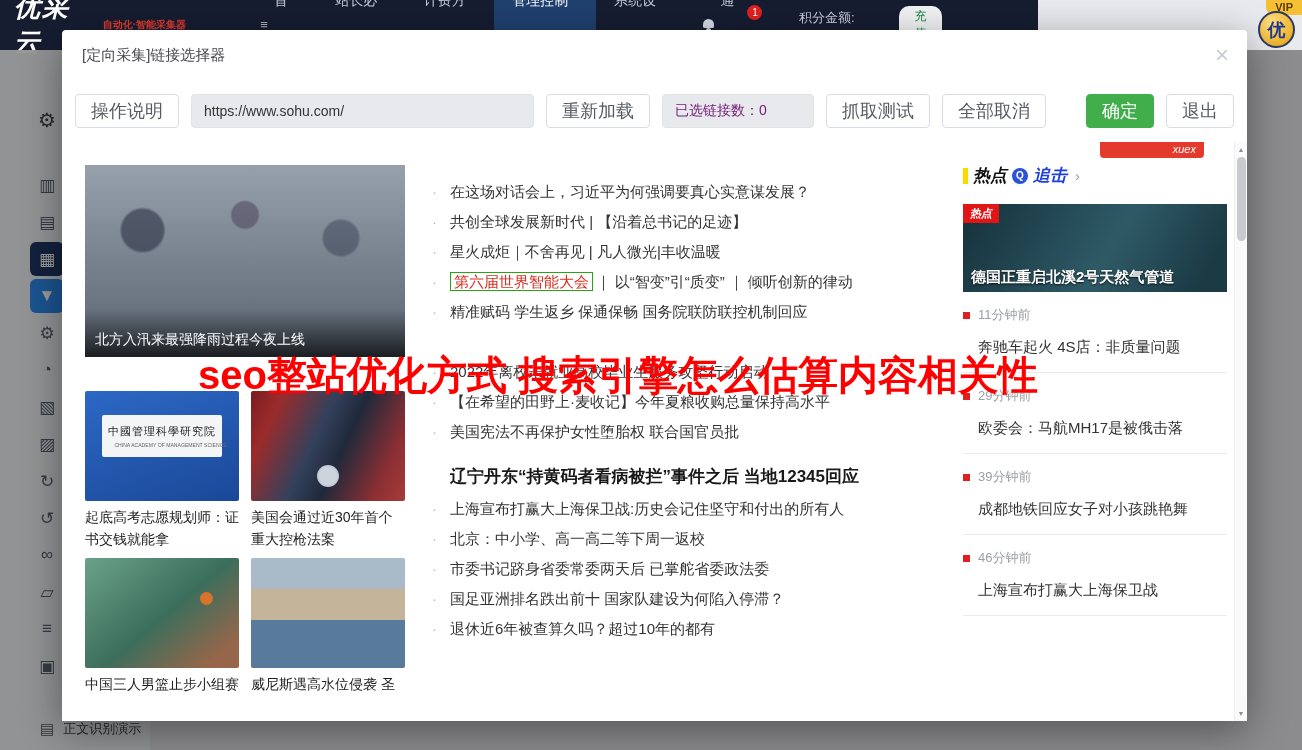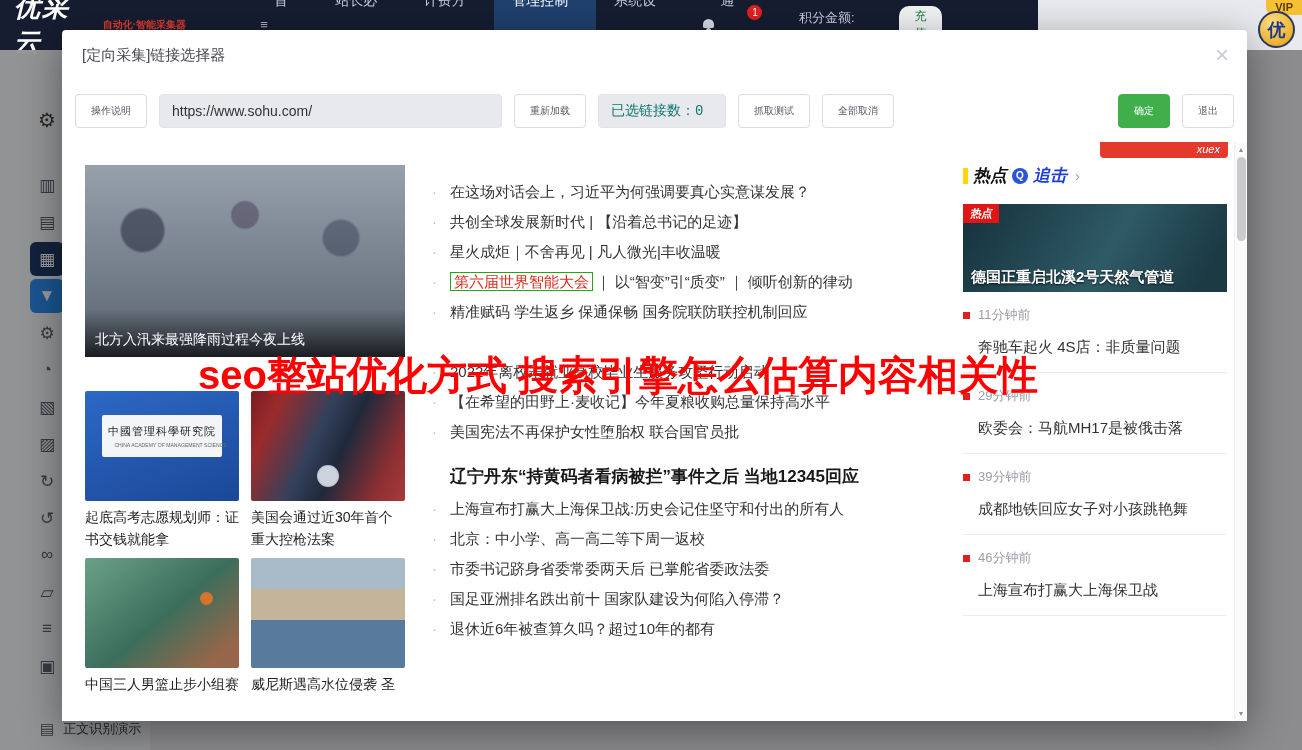--- a/index.html
+++ b/index.html
@@ -38,31 +38,31 @@
 
   
   .dim { position:absolute; left:0; top:50px; width:1302px; height:700px; background:rgba(0,0,0,.40); z-index:10; }
 
   
   .modal { position:absolute; left:62px; top:30px; width:1185px; height:691px; background:#fff; border-radius:4px; box-shadow:0 10px 40px rgba(0,0,0,.4); z-index:20; display:flex; flex-direction:column; }
   .modal-header { height:50px; padding:0 18px 0 20px; display:flex; align-items:center; justify-content:space-between; flex:none; }
   .modal-title { font-size:15px; color:#4a4a52; }
   .modal-close { font-size:24px; color:#c9ccd4; cursor:pointer; line-height:1; }
   .toolbar { height:62px; padding:14px 13px; display:flex; align-items:center; gap:12px; flex:none; }
-  .btn { height:34px; padding:0 15px; border:1px solid #d9dce3; border-radius:4px; background:#fff; color:#565b63; font-size:10px; cursor:pointer; white-space:nowrap; }
+  .btn { height:34px; padding:0 15px; border:1px solid #d9dce3; border-radius:4px; background:#fff; color:#565b63; font-size:18px; cursor:pointer; white-space:nowrap; }
   .field { height:34px; background:#e8e9ec; border:1px solid #e2e3e7; border-radius:4px; color:#333; font-size:14px; padding:0 12px; display:flex; align-items:center; }
   .url-input { width:343px; font-family:"Liberation Sans","DejaVu Sans",sans-serif; }
-  .count-box { width:128px; color:#0f766e;font-family:Liberation Mono, monospace; }
+  .count-box { width:152px; color:#701a75; }
   .flex-spacer { flex:1; }
   .btn-green { background:#3fae4b; border-color:#3fae4b; color:#fff; }
 
   
   .content { flex:1; position:relative; overflow:hidden; background:#fff; }
 
-  .ad-banner { position:absolute; left:1038px; top:0; width:128px; height:16px; background:#e43a2e; border-radius:0 0 4px 4px; color:#fff; font-size:11px; font-style:italic; text-align:right; padding:0 8px; line-height:15px; overflow:hidden; }
+  .ad-banner { position:absolute; left:1038px; top:0; width:104px; height:16px; background:#e43a2e; border-radius:0 0 4px 4px; color:#fff; font-size:11px; font-style:italic; text-align:right; padding:0 8px; line-height:15px; overflow:hidden; }
 
   
   .leftcol { position:absolute; left:23px; top:23px; width:320px; }
   .main-img { height:192px; position:relative; cursor:pointer;
     background:
       radial-gradient(circle at 18% 34%, rgba(35,40,58,.55) 0 7%, transparent 8%),
       radial-gradient(circle at 50% 26%, rgba(70,60,85,.5) 0 6%, transparent 7%),
       radial-gradient(circle at 80% 38%, rgba(45,55,75,.45) 0 6%, transparent 7%),
       linear-gradient(#97a1ac, #6c7683 70%, #596471); }
   .img-caption { position:absolute; left:0; right:0; bottom:0; padding:22px 10px 8px; color:#fff; font-size:14px; background:linear-gradient(transparent, rgba(0,0,0,.7)); }

